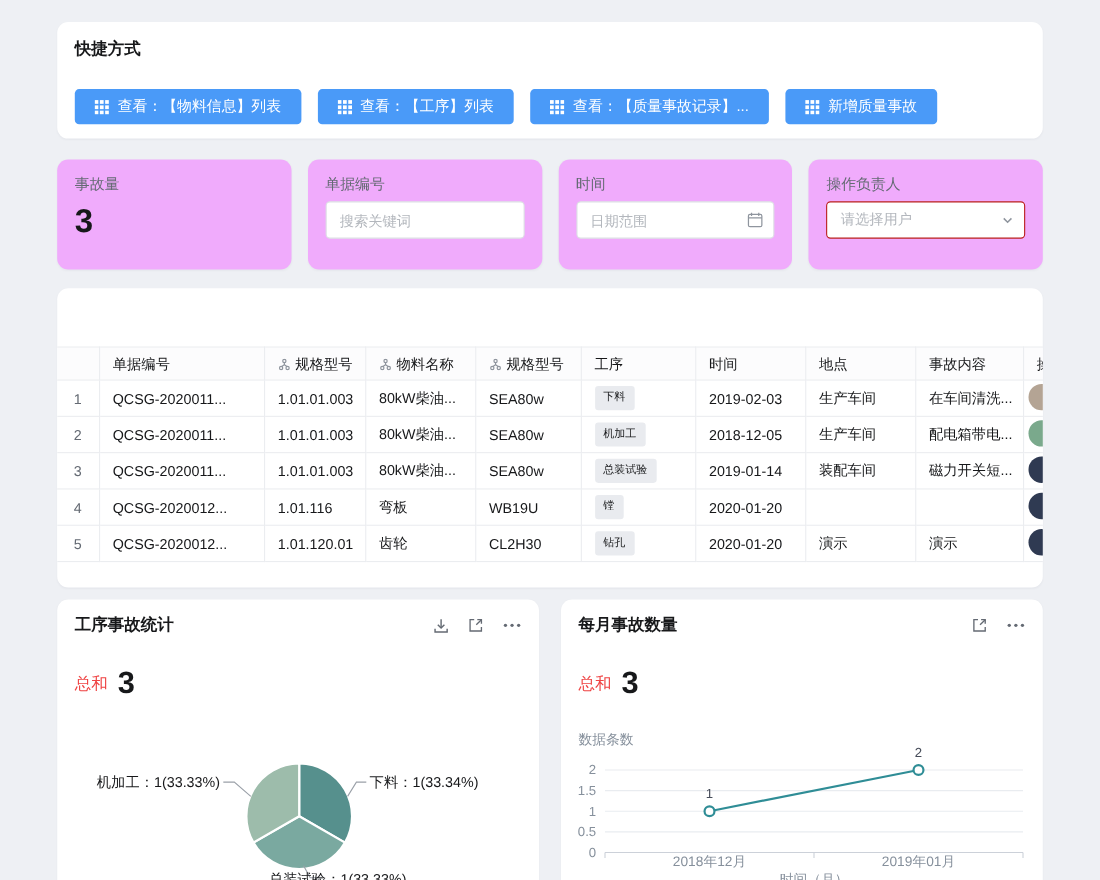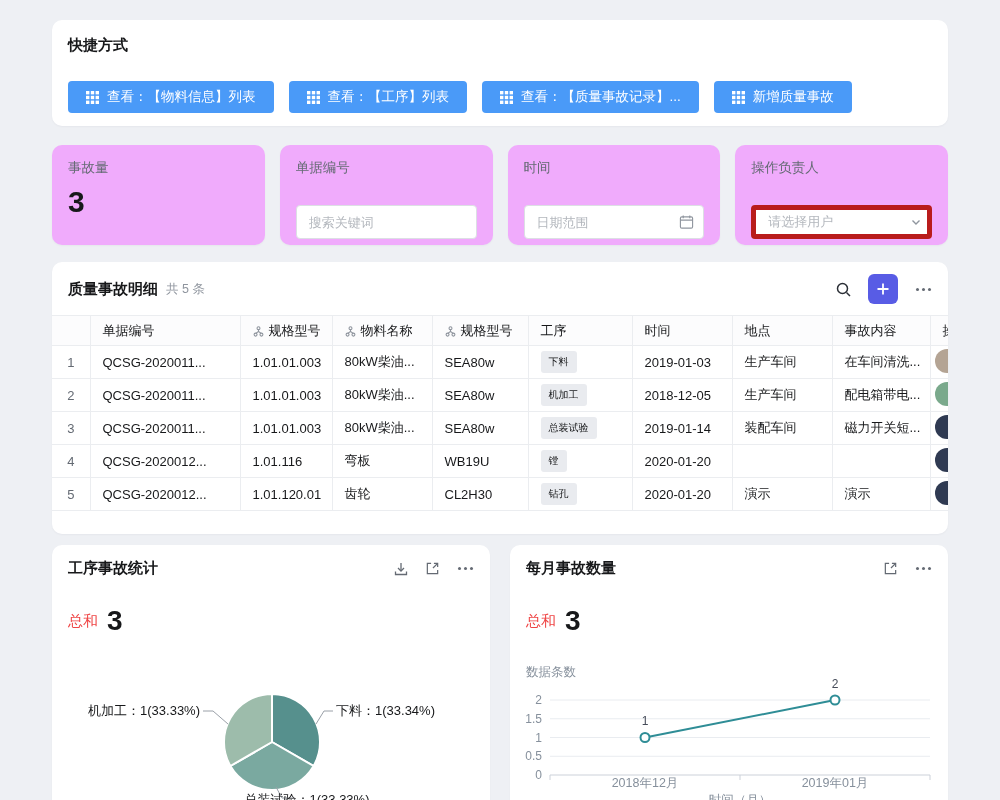--- a/index.html
+++ b/index.html
@@ -14,26 +14,26 @@
   .sc-btn { display:inline-flex; align-items:center; gap:8px; height:30px; padding:16px 18px;
             border:none; border-radius:4px; background:#4a9af8; color:#fff; font-size:13.5px;
             cursor:pointer; white-space:nowrap; font-family:inherit; }
 
   
   .stats-row { position:absolute; left:52px; top:145px; width:896px; display:flex; gap:15px; }
   .stat-card { flex:1; background:#f0abfc; border-radius:10px; height:100px; padding:14px 16px;
                box-shadow:0 1px 2px rgba(16,24,40,.04); }
   .stat-label { font-size:13.5px; color:#646a73; }
   .stat-value { font-size:30px; font-weight:700; color:#17181a; margin-top:8px; }
-  .stat-input { margin-top:28px; position:relative; }
+  .stat-input { margin-top:6px; position:relative; }
   .stat-input input { width:100%; height:34px; border:1px solid #dcdfe4; border-radius:4px;
                       padding:0 30px 0 12px; font-size:13px; color:#17181a; background:#fff;
                       font-family:inherit; outline:none; }
   .stat-input input::placeholder { color:#b3b7bd; }
-  .fake-select { width:100%; height:34px; border:5px solid #b91c1c; border-radius:4px;
+  .fake-select { width:100%; height:34px; border:1px solid #b91c1c; border-radius:4px;
                  padding:0 30px 0 12px; font-size:13px; color:#b3b7bd; display:flex; align-items:center;
                  cursor:pointer; background:#fff; }
   .input-icon { position:absolute; right:10px; top:50%; transform:translateY(-50%); display:flex; }
 
   
   .table-card { left:52px; top:262px; width:896px; height:272px; overflow:hidden; }
   .card-head { display:flex; align-items:center; padding:12px 16px 0 16px; }
   .tc-title { font-size:15px; font-weight:700; color:#17181a; }
   .tc-count { font-size:12.5px; color:#8f959e; margin-left:8px; }
   .tc-actions { margin-left:auto; display:flex; align-items:center; gap:16px; }
@@ -183,43 +183,20 @@
         <span class="input-icon">
           <svg width="12" height="12" viewBox="0 0 12 12" fill="none" stroke="#8f959e" stroke-width="1.4">
               <path d="M2.5 4.5 L6 8 L9.5 4.5"></path>
             </svg>
         </span>
       </div>
     </div>
   </div>
 
   <section class="card table-card">
-    <div class="card-head">
-      <span class="tc-title">质量事故明细</span>
-      <span class="tc-count">共 5 条</span>
-      <div class="tc-actions">
-        <button class="icon-btn">
-          <span style="display:flex;">
-            <svg width="17" height="17" viewBox="0 0 17 17" fill="none" stroke="#2b2f36" stroke-width="1.5">
-                <circle cx="7.5" cy="7.5" r="5"></circle>
-                <line x1="11.5" y1="11.5" x2="15" y2="15"></line>
-              </svg>
-          </span>
-        </button>
-        <button class="plus-btn">
-          <span style="display:flex;">
-            <svg width="14" height="14" viewBox="0 0 14 14" stroke="#fff" stroke-width="1.8">
-                <line x1="7" y1="1.5" x2="7" y2="12.5"></line>
-                <line x1="1.5" y1="7" x2="12.5" y2="7"></line>
-              </svg>
-          </span>
-        </button>
-        <span class="dots"></span>
-      </div>
-    </div>
 
     <table class="grid">
       <colgroup>
         <col style="width:38px">
           <col style="width:150px">
           <col style="width:92px">
           <col style="width:100px">
         <col style="width:96px">
           <col style="width:104px">
           <col style="width:100px">
@@ -258,21 +235,21 @@
       </thead>
       <tbody>
 
           <tr>
             <td class="idx">1</td>
             <td>QCSG-2020011...</td>
             <td>1.01.01.003</td>
             <td>80kW柴油...</td>
             <td>SEA80w</td>
             <td><span class="tag">下料</span></td>
-            <td>2019-01-03</td>
+            <td>2019-02-03</td>
             <td>生产车间</td>
             <td>在车间清洗...</td>
             <td class="av"><span class="avatar" style="background: rgb(180, 164, 148);"></span></td>
           </tr>
 
           <tr>
             <td class="idx">2</td>
             <td>QCSG-2020011...</td>
             <td>1.01.01.003</td>
             <td>80kW柴油...</td>

